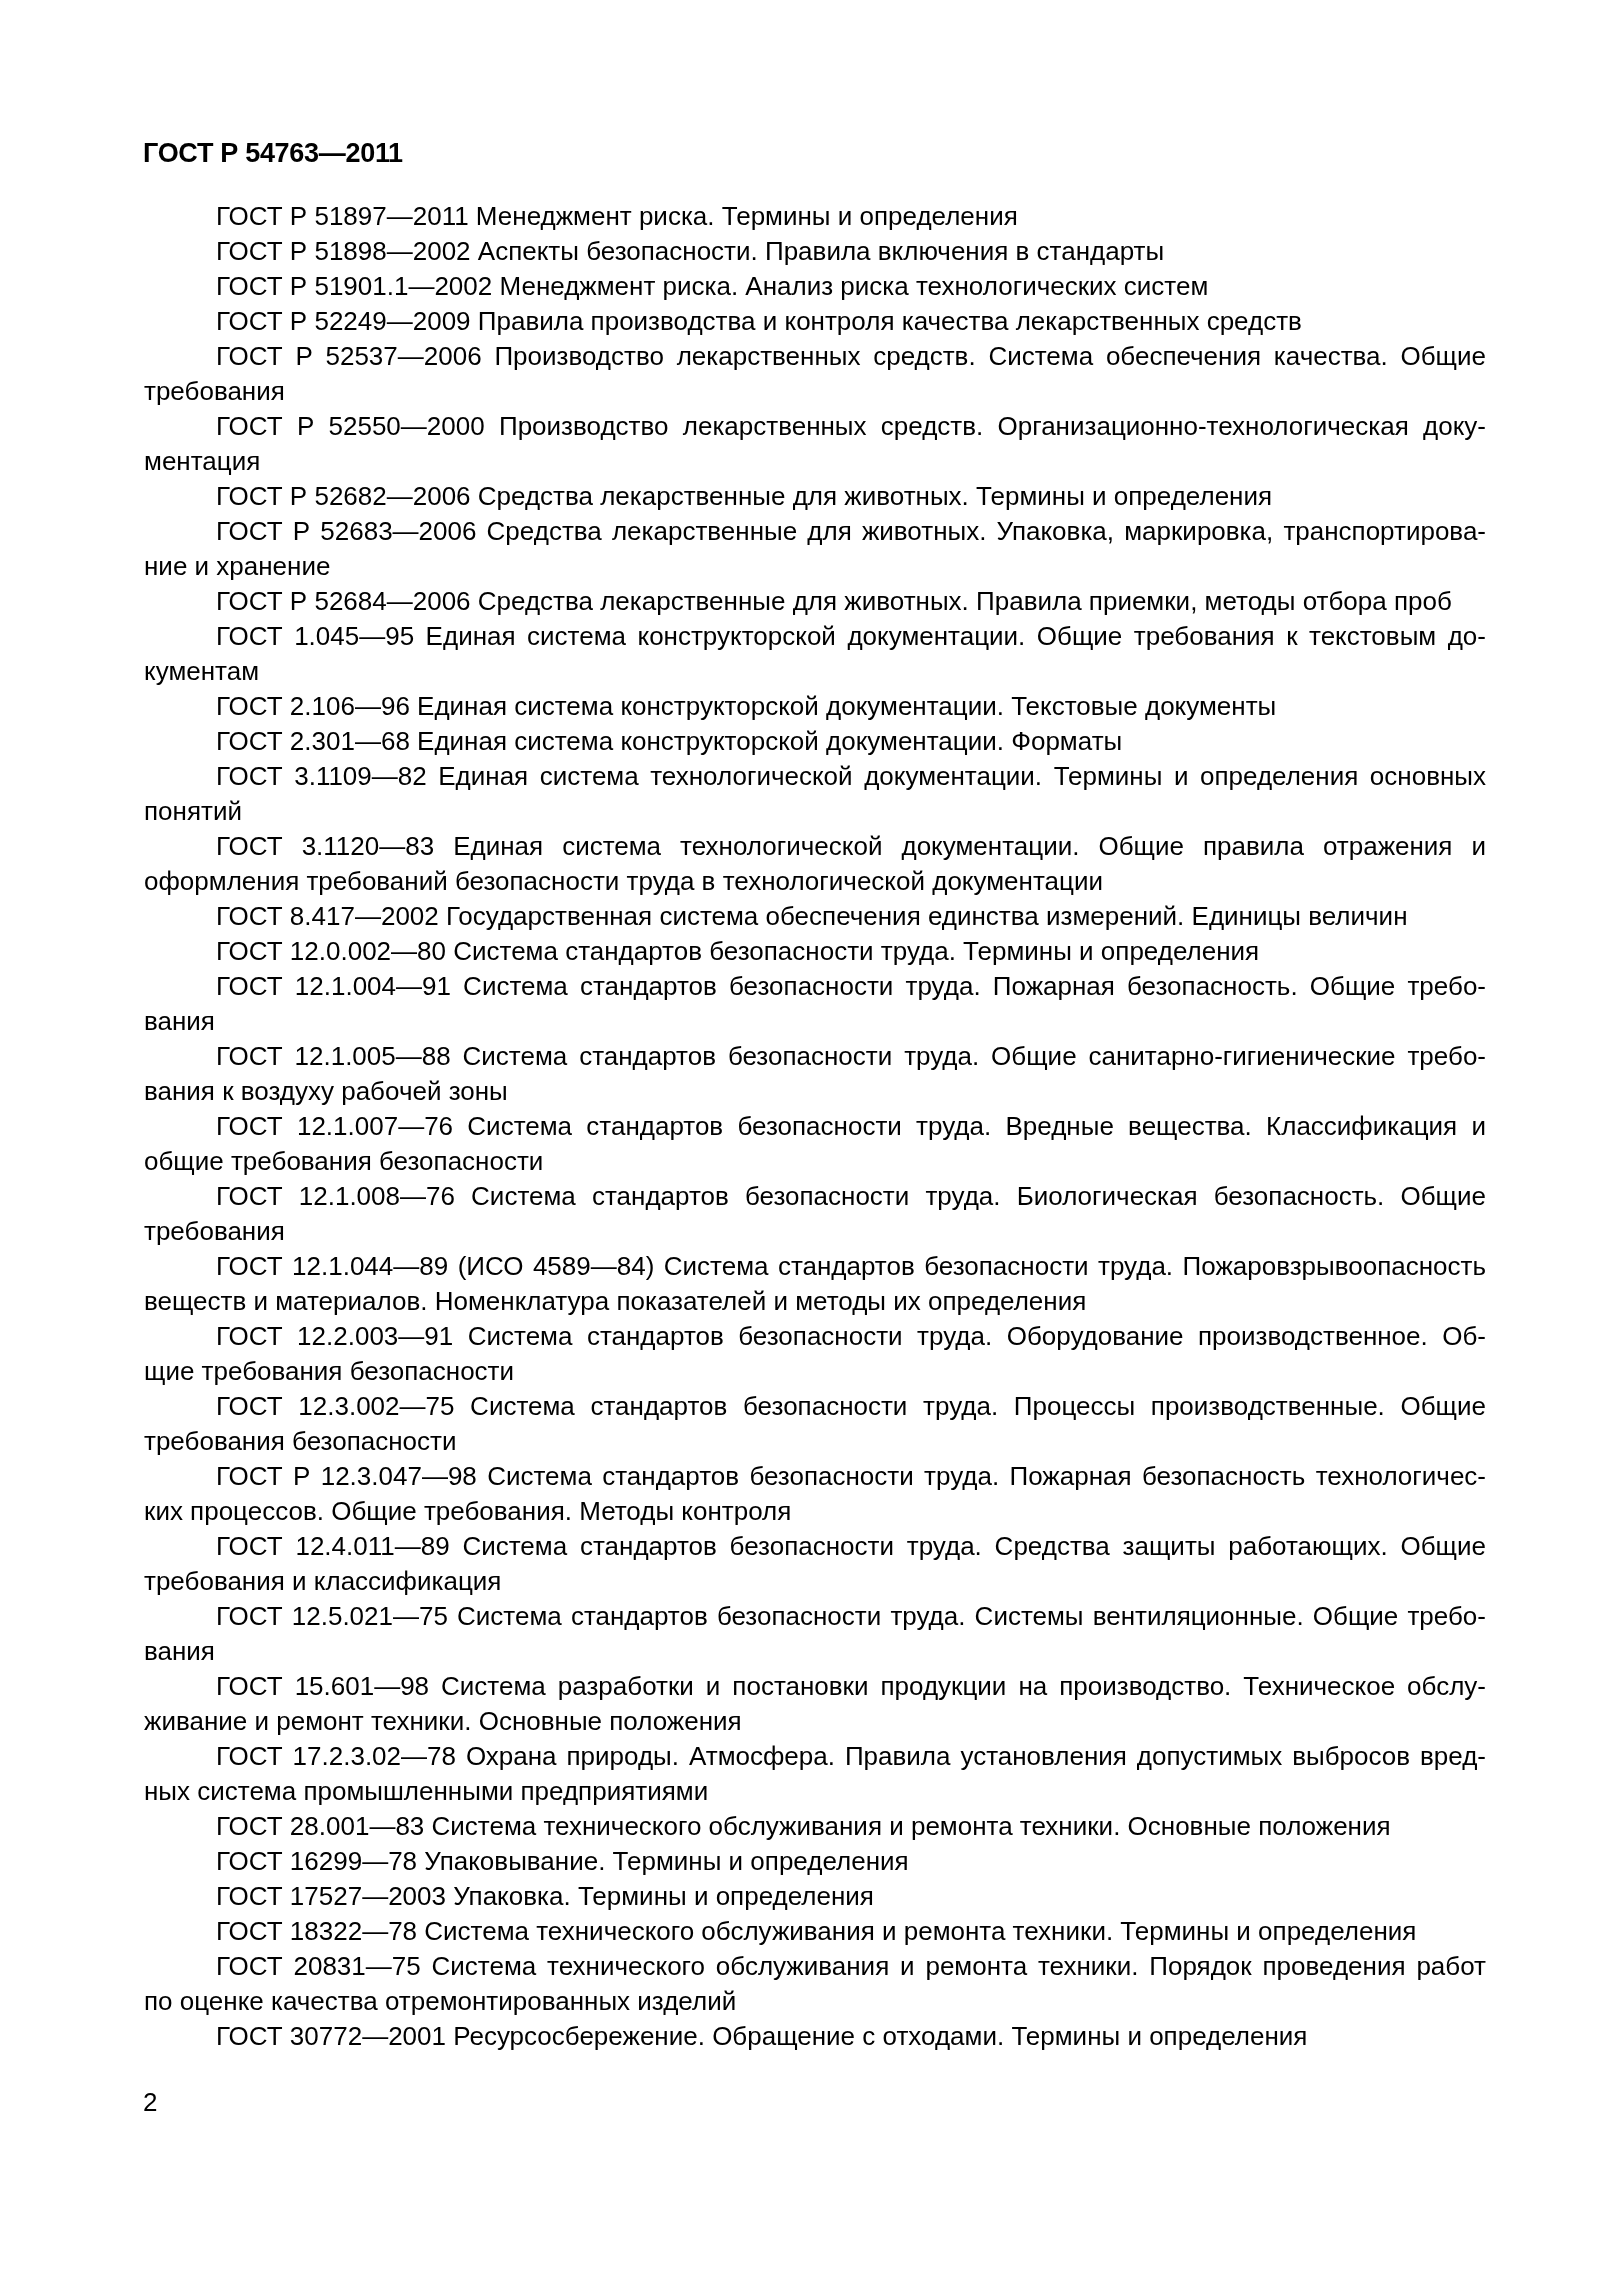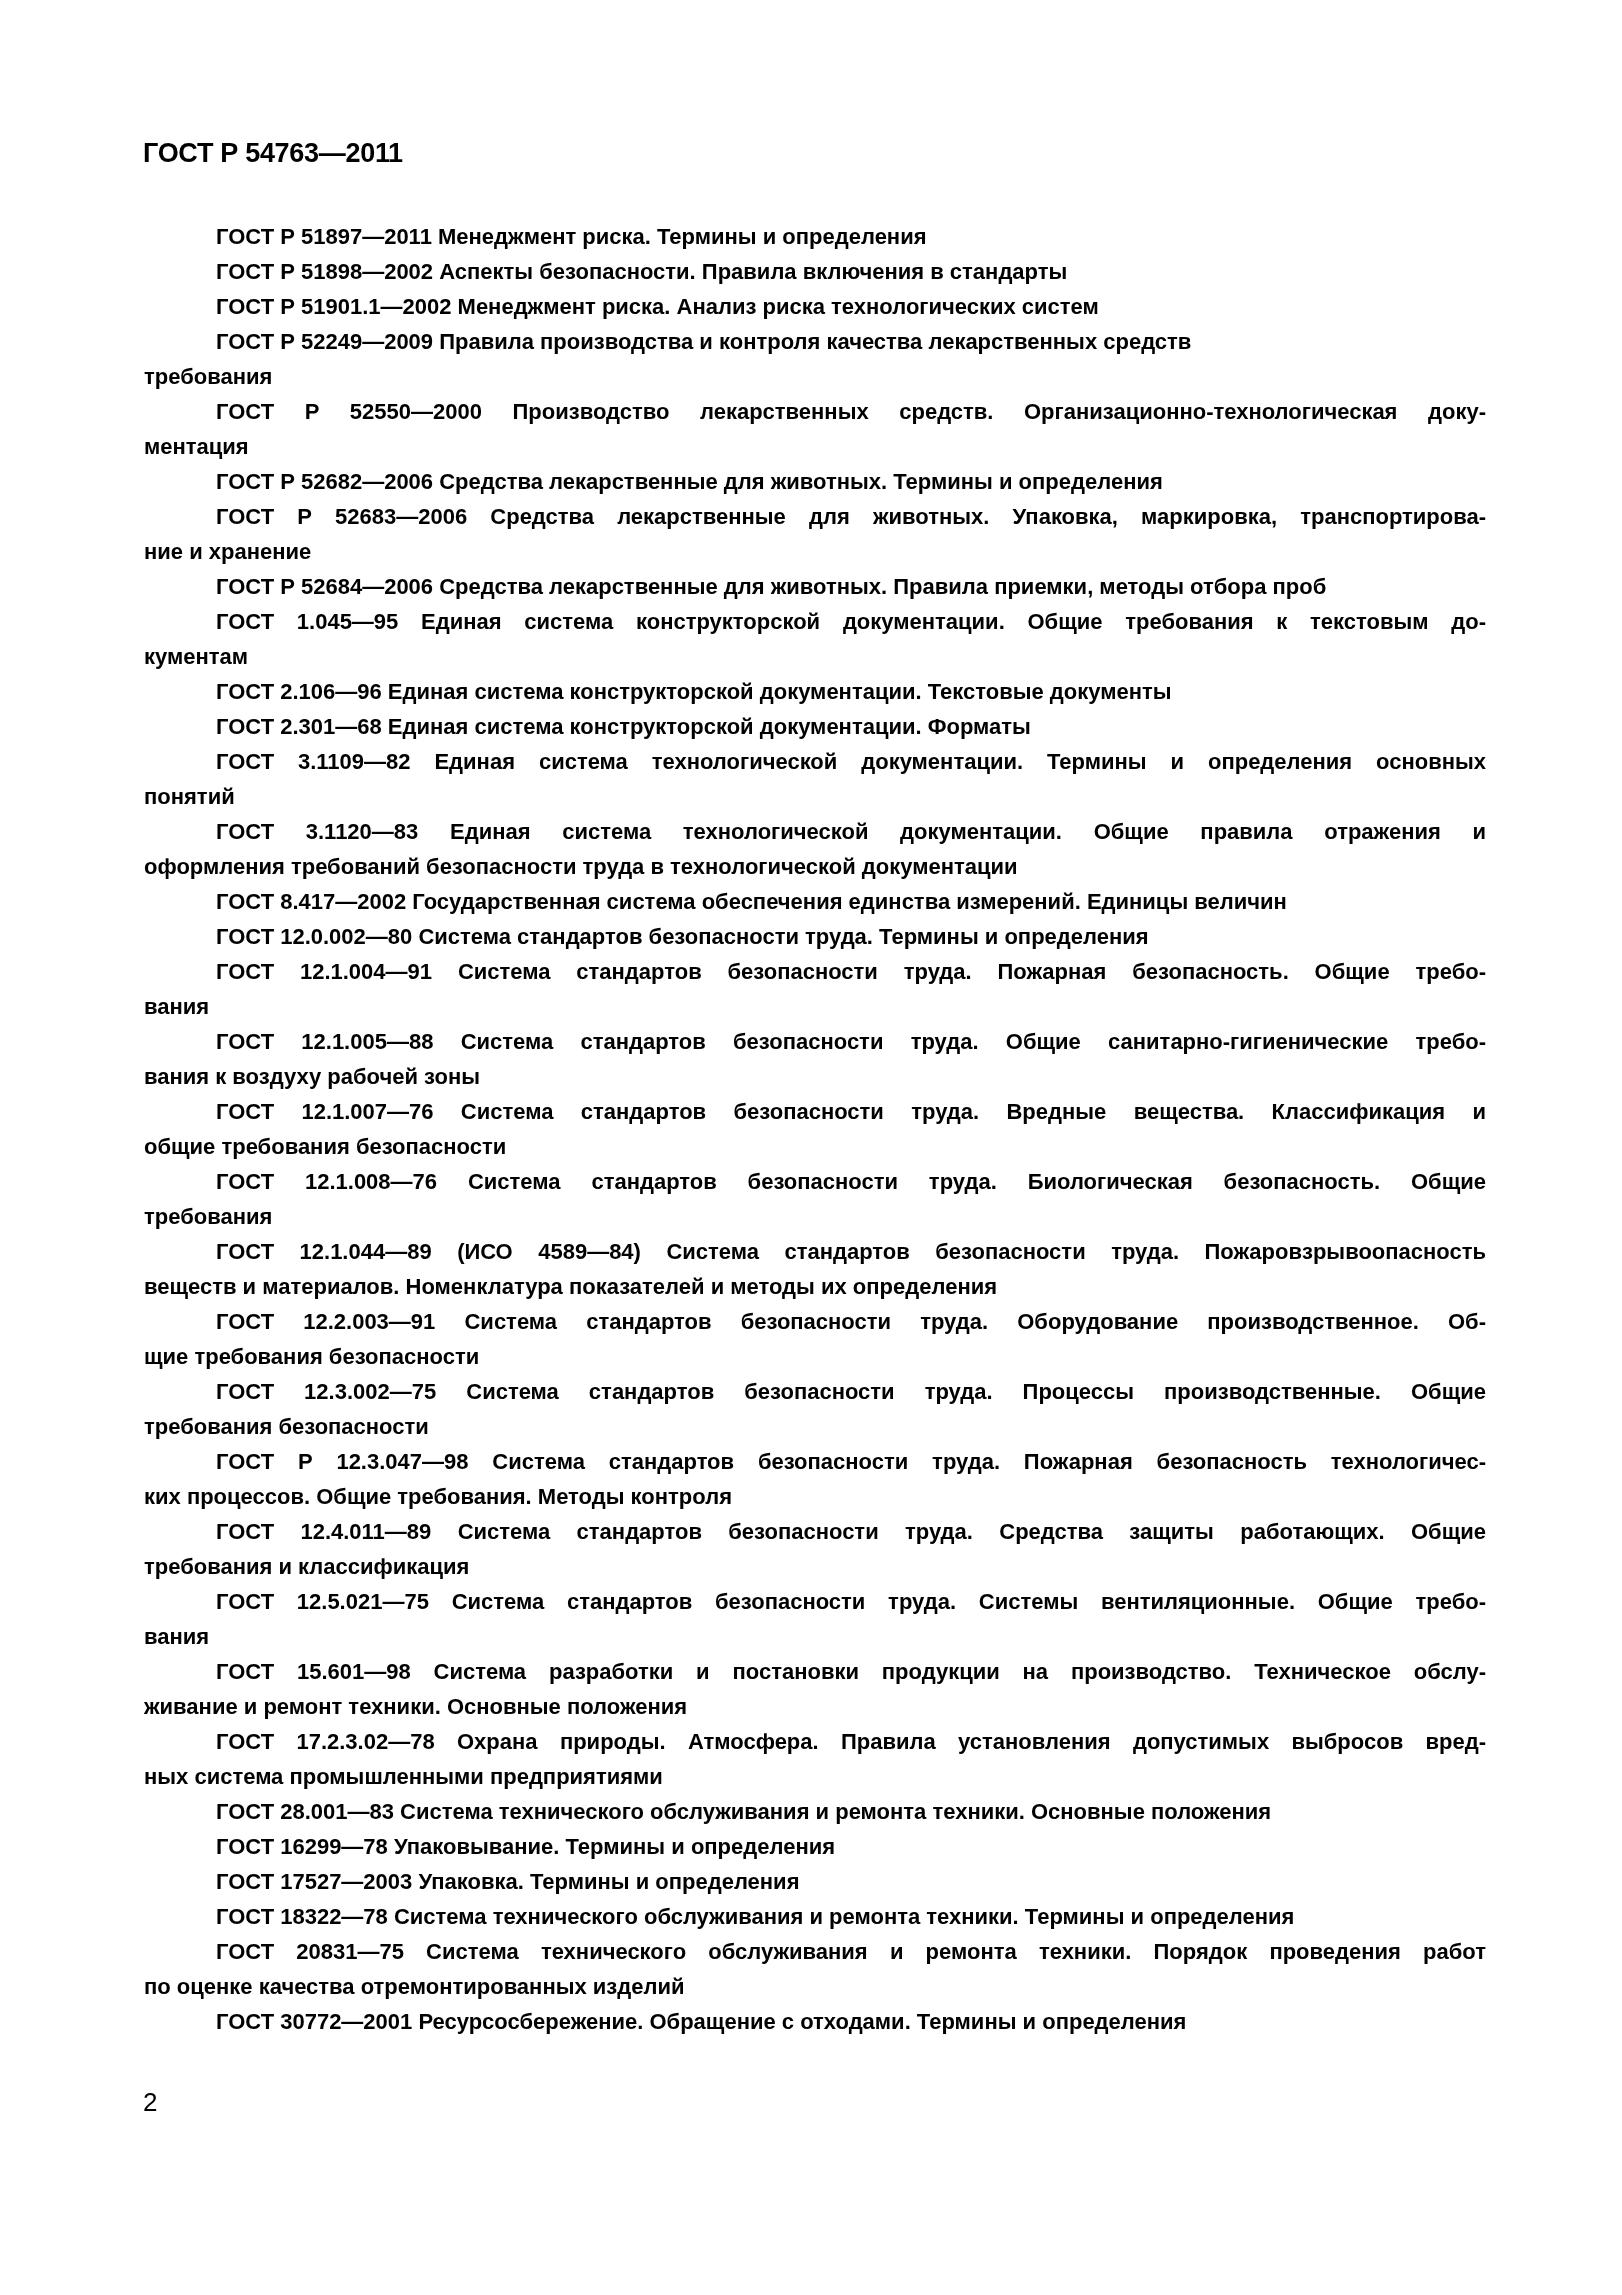--- a/index.html
+++ b/index.html
@@ -22,25 +22,24 @@
       font-size: 27px;
       font-weight: bold;
       line-height: 40px;
       white-space: nowrap;
       letter-spacing: -0.3px;
       text-align: center;
     }
     .ref-list {
       position: absolute;
       left: 144px;
-      top: 219px;
+      top: 199px;
       width: 1342px;
-      font-size: 22px;
+      font-size: 26px;
       line-height: 35px;
-      font-weight: bold;
     }
     .ref-entry {
       margin: 0;
       padding: 0;
     }
     .ref-line {
       display: block;
       height: 35px;
       white-space: nowrap;
       overflow: visible;
@@ -75,20 +74,21 @@
     <div class="ref-entry">
       <div class="ref-line first">ГОСТ Р 51898—2002 Аспекты безопасности. Правила включения в стандарты</div>
     </div>
     <div class="ref-entry">
       <div class="ref-line first">ГОСТ Р 51901.1—2002 Менеджмент риска. Анализ риска технологических систем</div>
     </div>
     <div class="ref-entry">
       <div class="ref-line first">ГОСТ Р 52249—2009 Правила производства и контроля качества лекарственных средств</div>
     </div>
     <div class="ref-entry">
+      <div class="ref-line first just">ГОСТ Р 52537—2006 Производство лекарственных средств. Система обеспечения качества. Общие</div>
       <div class="ref-line">требования</div>
     </div>
     <div class="ref-entry">
       <div class="ref-line first just">ГОСТ Р 52550—2000  Производство лекарственных средств. Организационно-технологическая доку-</div>
       <div class="ref-line">ментация</div>
     </div>
     <div class="ref-entry">
       <div class="ref-line first">ГОСТ Р 52682—2006  Средства лекарственные для животных. Термины и определения</div>
     </div>
     <div class="ref-entry">

